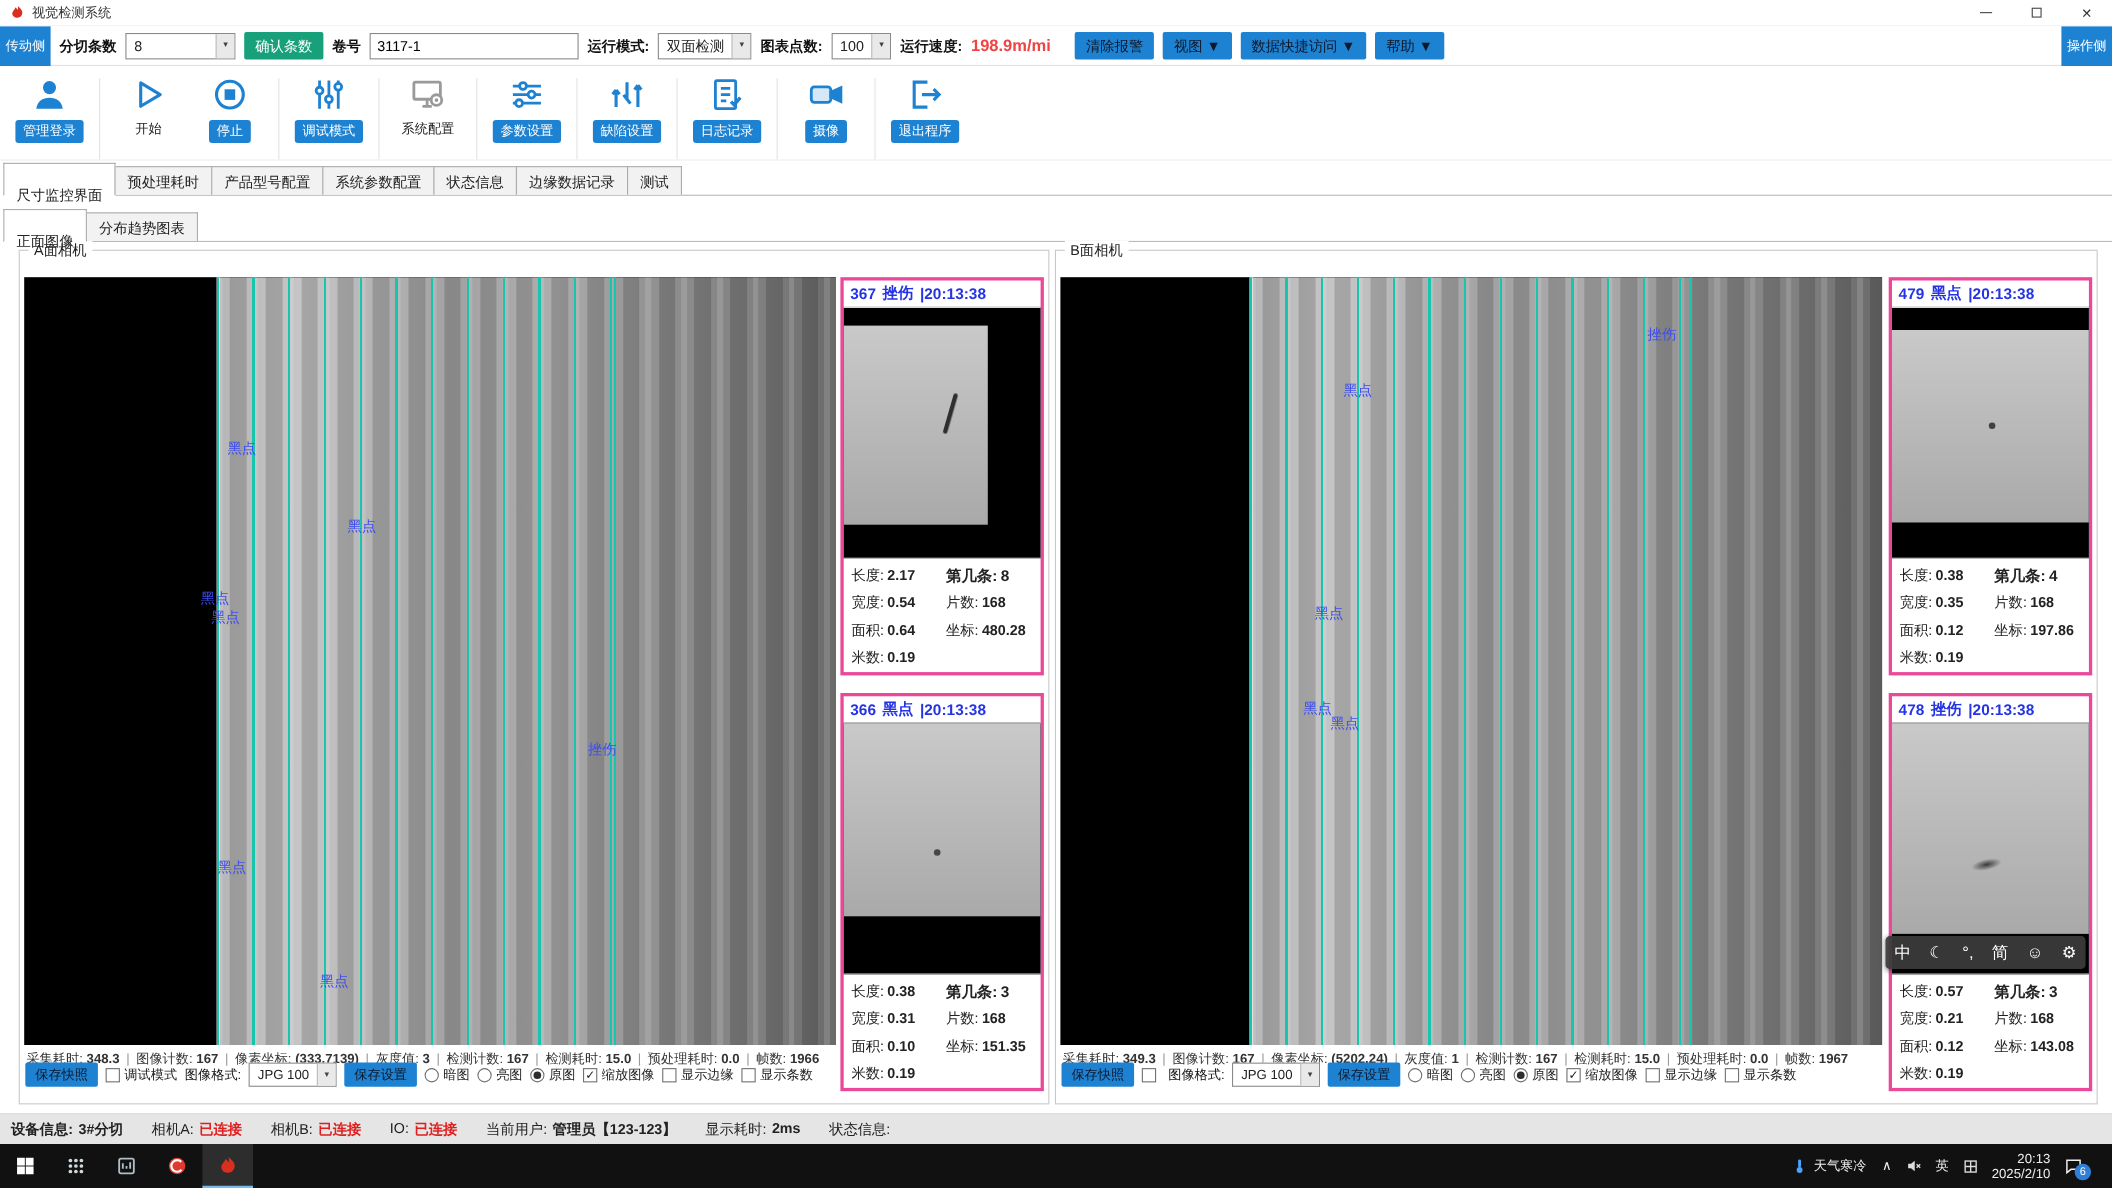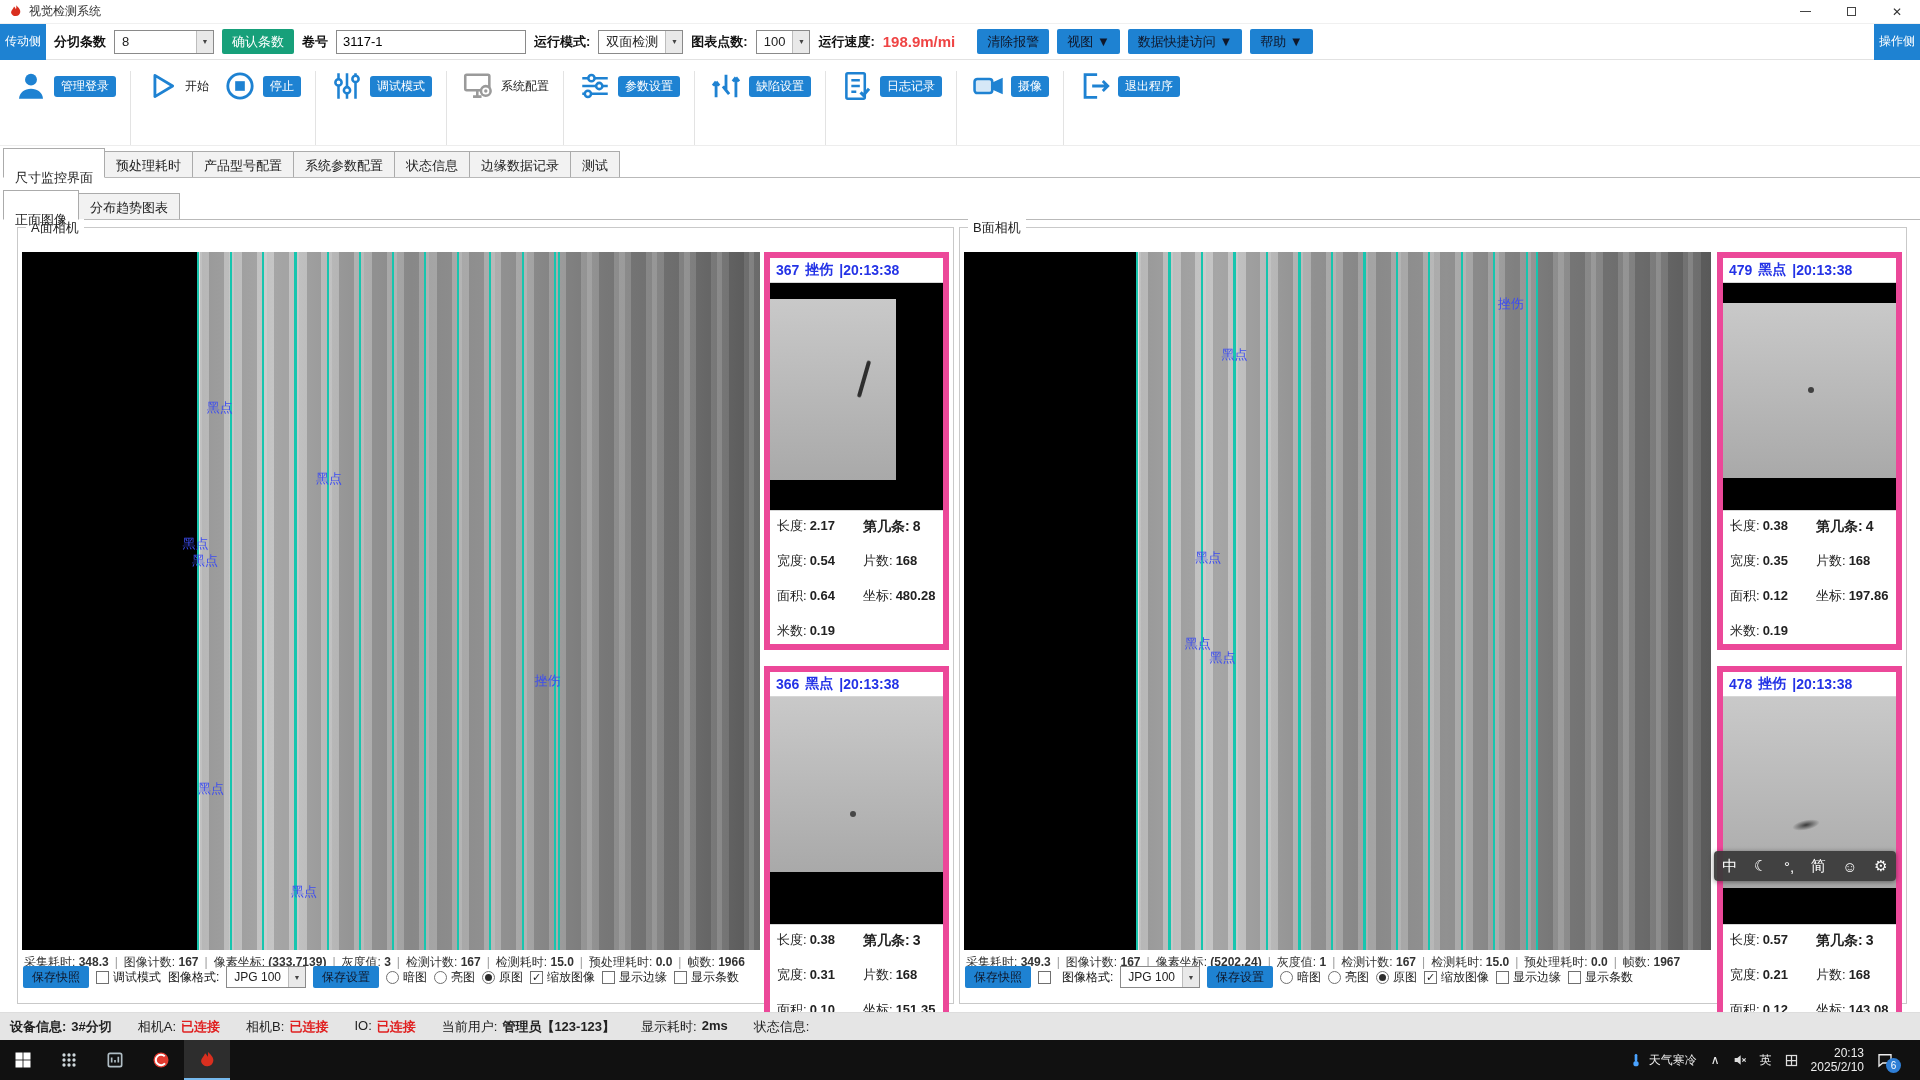--- a/index.html
+++ b/index.html
@@ -28,21 +28,21 @@
   .combo .cbx::after{content:"▼";font-size:7px;color:#444}
   .combo.sm{height:22px}.combo.sm .val{font-size:12px}
   .textbox{height:24px;border:1px solid #8a8a8a;background:#fff;padding:0 6px;font-size:13px;font-family:inherit;width:190px}
   .btn{height:25px;padding:0 10px;border:none;border-radius:2px;font-size:13px;font-family:inherit;display:inline-flex;align-items:center;justify-content:center;white-space:nowrap;cursor:pointer}
   .btn.blue{background:var(--accent,#1e82d2);color:#0f172a}
   .btn.teal{background:var(--confirm-green,#17a07a);color:#fff}
   .speed-val{font-size:15px;font-weight:700;color:#ef4444;white-space:nowrap}
 
   
   .actionbar{position:absolute;top:60px;left:0;width:1920px;height:86px;background:#fff;border-bottom:1px solid #ededed;display:flex;align-items:flex-start;padding:9px 0 0 14px;gap:14px}
-  .action{display:flex;flex-direction:row;align-items:center;gap:6px;min-width:60px;cursor:pointer}
+  .action{display:flex;flex-direction:column;align-items:center;gap:6px;min-width:60px;cursor:pointer}
   .action svg{width:34px;height:34px;color:var(--accent,#1e82d2)}
   .albl{font-size:12px;color:#222;white-space:nowrap}
   .albl.pill{background:var(--accent,#1e82d2);color:#fff;padding:2px 7px;border-radius:3px}
   .vsep{width:1px;background:#e3e3e3;align-self:stretch;margin-top:2px}
 
   
   .tabs{position:absolute;left:3px;right:0;display:flex;align-items:flex-end;border-bottom:1px solid #b9b9b9}
   .tabs.main{top:147px;height:31px}
   .tabs.sub{top:190px;height:30px}
   .tab{border:1px solid #ababab;border-bottom:none;background:#f2f2f2;padding:5px 11px 4px;font-size:13px;margin-right:-1px;height:26px;white-space:nowrap;cursor:pointer}
@@ -64,34 +64,34 @@
       linear-gradient(90deg,#b6b6b6 0%,#c6c6c6 14%,#a2a2a2 38%,#adadad 54%,#8f8f8f 72%,#7f7f7f 88%,#6a6a6a 100%)}
   .matA{left:23.7%}.matB{left:23%}
   .material::before{content:"";position:absolute;left:0;top:0;bottom:0;width:3px;background:#ececec;opacity:.85}
   .guides{position:absolute;top:0;bottom:0;left:0;
     background:repeating-linear-gradient(90deg, var(--strip-guide-teal,#17c5ae) 0 2px, transparent 2px 32.5px);
     border-right:2px solid var(--strip-guide-teal,#17c5ae)}
   .ov{position:absolute;transform:translate(-50%,-50%);color:#3d4df0;font-size:13px;white-space:nowrap;z-index:5}
 
   
   .defect-col{position:absolute;top:24px;right:4px;width:185px;bottom:8px;display:flex;flex-direction:column;gap:16px}
-  .defect-card{border:6px solid #ec4899;background:#fff;flex:0 0 auto}
+  .defect-card{border:3px solid #ec4899;background:#fff;flex:0 0 auto}
   .card-header{height:24px;display:flex;align-items:center;gap:6px;padding:0 6px;font-size:14px;font-weight:600;color:var(--defect-text-blue,#2433e6);white-space:nowrap}
   .thumb{height:229px;background:#000;position:relative;overflow:hidden;border-top:1px solid #d6d6d6;border-bottom:1px solid #d6d6d6}
   .thumb .gray{position:absolute;background:linear-gradient(180deg,#c9c9c9,#a9a9a9)}
   .thumb .mark{position:absolute}
   .t-a1 .gray{left:0;top:7%;width:73%;height:80%}
   .t-a1 .mark{left:53%;top:34%;width:4px;height:38px;background:#2e2e2e;transform:rotate(16deg);border-radius:2px;filter:blur(.4px)}
   .t-a2 .gray{left:0;top:0;width:100%;height:77%}
   .t-a2 .mark{left:46%;top:50%;width:6px;height:6px;border-radius:50%;background:#474747;filter:blur(.5px)}
   .t-b1 .gray{left:0;top:9%;width:100%;height:77%}
   .t-b1 .mark{left:49%;top:46%;width:6px;height:6px;border-radius:50%;background:#414141;filter:blur(.5px)}
   .t-b2 .gray{left:0;top:0;width:100%;height:84%}
   .t-b2 .mark{left:40%;top:54%;width:28px;height:10px;border-radius:50%;background:radial-gradient(closest-side,#3a3a3a,rgba(0,0,0,0));transform:rotate(-12deg)}
-  .card-stats{padding:6px 7px 4px;display:grid;grid-template-columns:86px 1fr;row-gap:17px;font-size:13px;line-height:18px}
+  .card-stats{padding:6px 7px 4px;display:grid;grid-template-columns:86px 1fr;row-gap:7px;font-size:13px;line-height:18px}
   .cs i{font-style:normal;margin-right:3px}
   .cs.strip-cell{font-weight:700;font-size:14px}
 
   
   .panel-stats{position:absolute;left:6px;top:726px;font-size:12px;color:#333;white-space:nowrap}
   .panel-stats .st-sep{margin:0 6px;color:#999}
   .panel-stats .stv{font-weight:700}
   .panel-controls{position:absolute;left:5px;top:736px;height:26px;display:flex;align-items:center;gap:7px;font-size:12px;white-space:nowrap}
   .panel-controls .btn{height:22px;font-size:12px;padding:0 9px}
   .chk,.rad{display:inline-flex;align-items:center;gap:4px;cursor:pointer}

